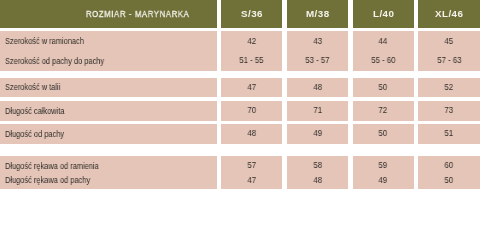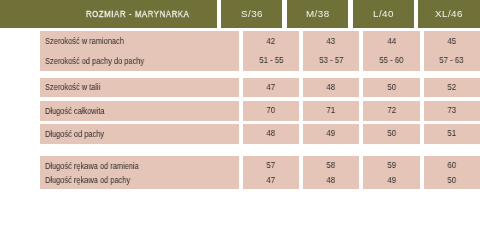--- a/index.html
+++ b/index.html
@@ -13,25 +13,25 @@
   .label{background:#e4c5b7;width:217px;padding-left:5px;justify-content:flex-start;}
   .gap{width:4.4px;background:#ffffff;}
   .cell{background:#e4c5b7;width:61.5px;justify-content:center;}
   .row > .cell:last-child{width:61.8px;}
 
   .hdr{height:27.8px;}
   .hdr .label,.hdr .cell{background:#6f7139;color:#f4f2ea;font-weight:bold;}
   .hdr .label{font-size:9.8px;font-weight:normal;letter-spacing:0.8px;padding-bottom:0.5px;justify-content:flex-end;-webkit-text-stroke:0.3px #f4f2ea;}
   .hdr .label .txt{display:inline-block;white-space:nowrap;
         transform:scaleX(0.79);transform-origin:left center;will-change:transform;}
-  .hdr .cell{font-size:9.8px;font-weight:normal;letter-spacing:0.45px;padding-bottom:0.7px;}
+  .hdr .cell{font-size:9.8px;font-weight:bold;letter-spacing:0.45px;padding-bottom:0.7px;}
   .hdr .cell .txt{display:inline-block;white-space:nowrap;will-change:transform;}
 
   .drow{height:19.6px;}
-  .drow .label{font-size:8.7px;color:#2e2b29;padding-bottom:0.6px;margin-left:40px;}
+  .drow .label{font-size:8.7px;color:#2e2b29;padding-bottom:0.6px;}
   .drow .label .txt{display:inline-block;white-space:nowrap;
         transform:scaleX(0.855);transform-origin:left center;will-change:transform;}
   .drow .cell{font-size:8.6px;color:#2e2b29;padding-bottom:1.2px;}
   .drow .cell .txt{display:inline-block;white-space:nowrap;
         transform:scaleX(0.9);transform-origin:center center;will-change:transform;}
 </style>
 </head>
 <body>
 
 <div class="table">

